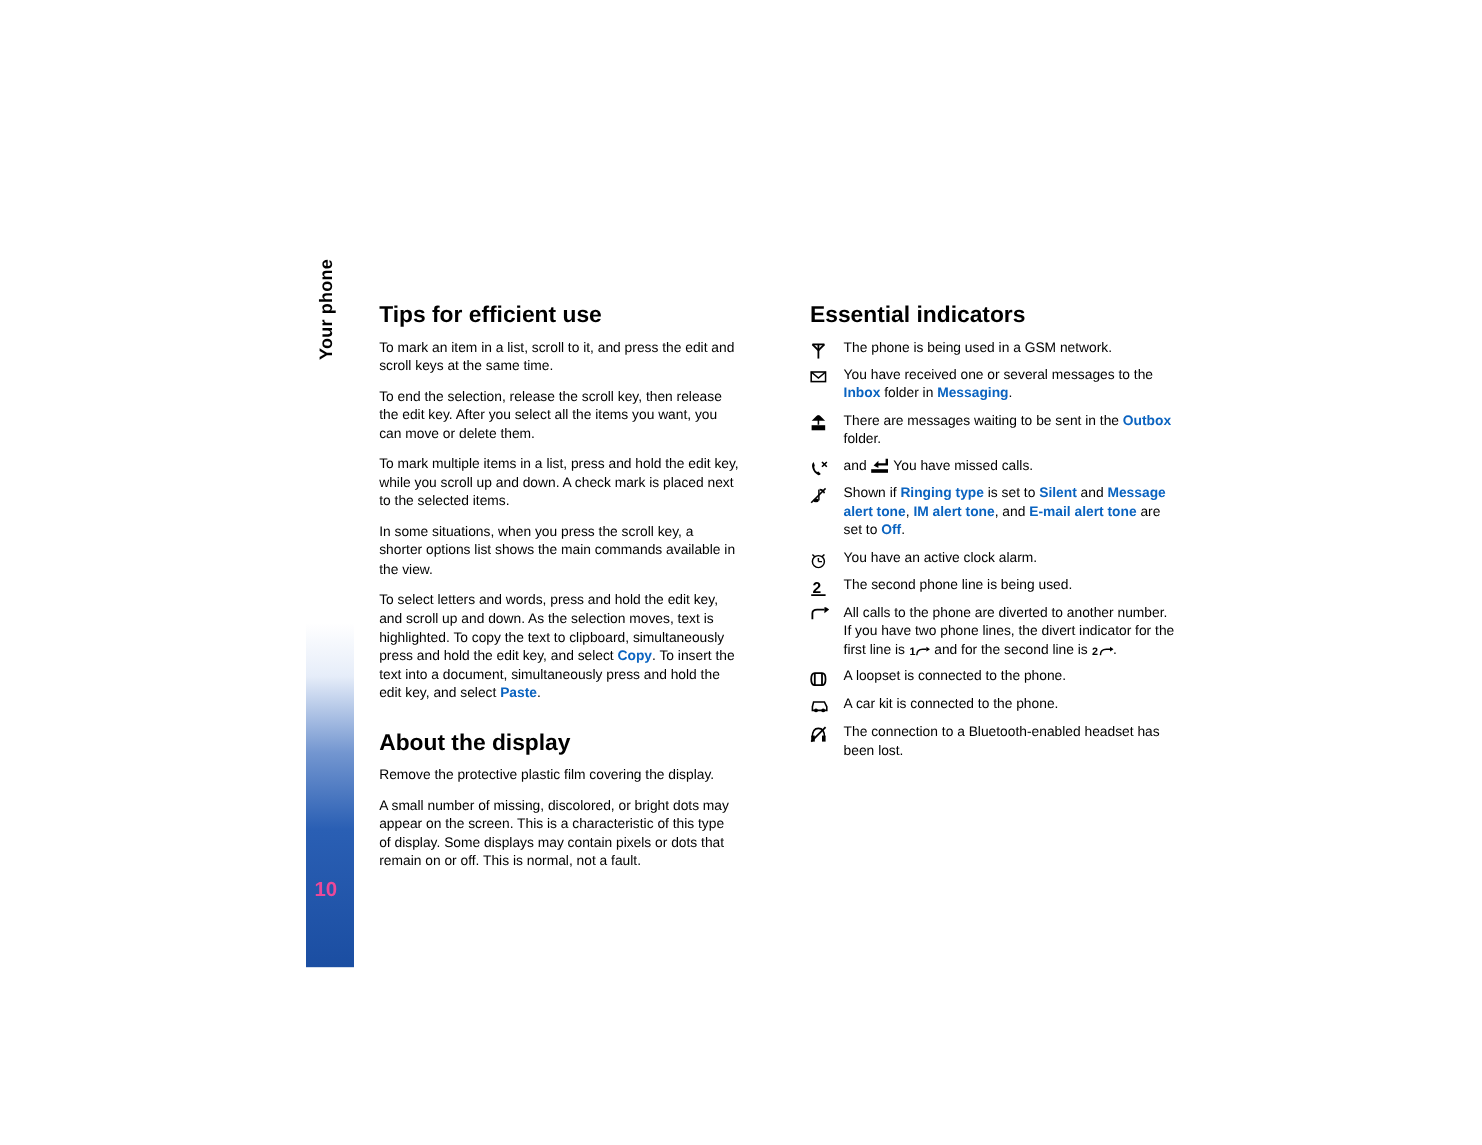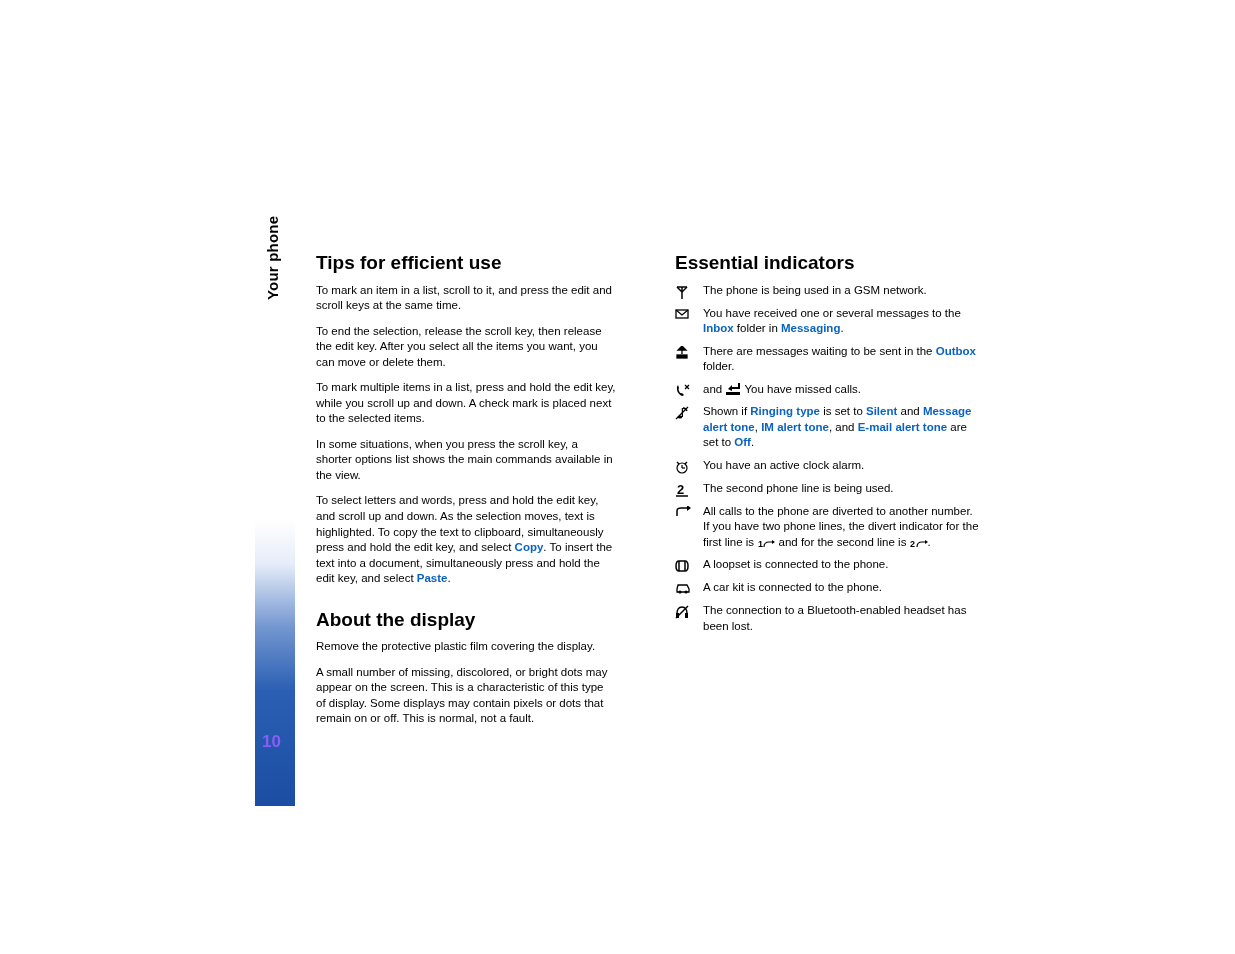--- a/index.html
+++ b/index.html
@@ -37,21 +37,21 @@
     white-space: nowrap;
     letter-spacing: 0.2px;
     font-family: Verdana, Arial, sans-serif;
   }
   .page-number {
     position: absolute;
     left: 262px;
     top: 732px;
     font-size: 17px;
     font-weight: bold;
-    color: #8b5cf6;
+    color: #ec4899;
   }
   .col-left {
     position: absolute;
     left: 316px;
     top: 252px;
     width: 300px;
   }
   .col-right {
     position: absolute;
     left: 639px;

